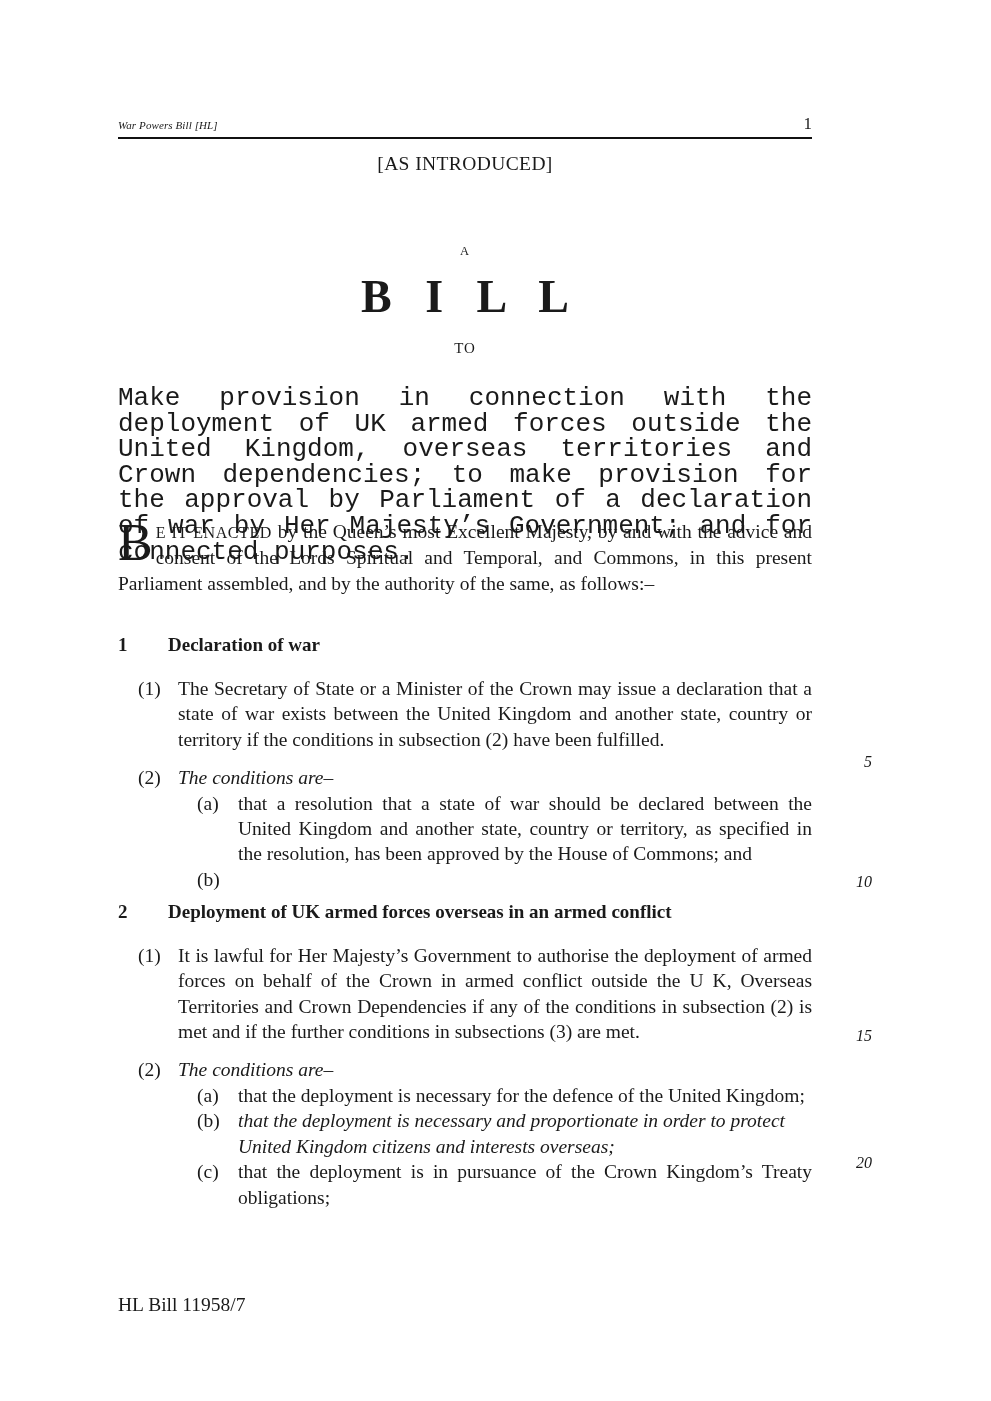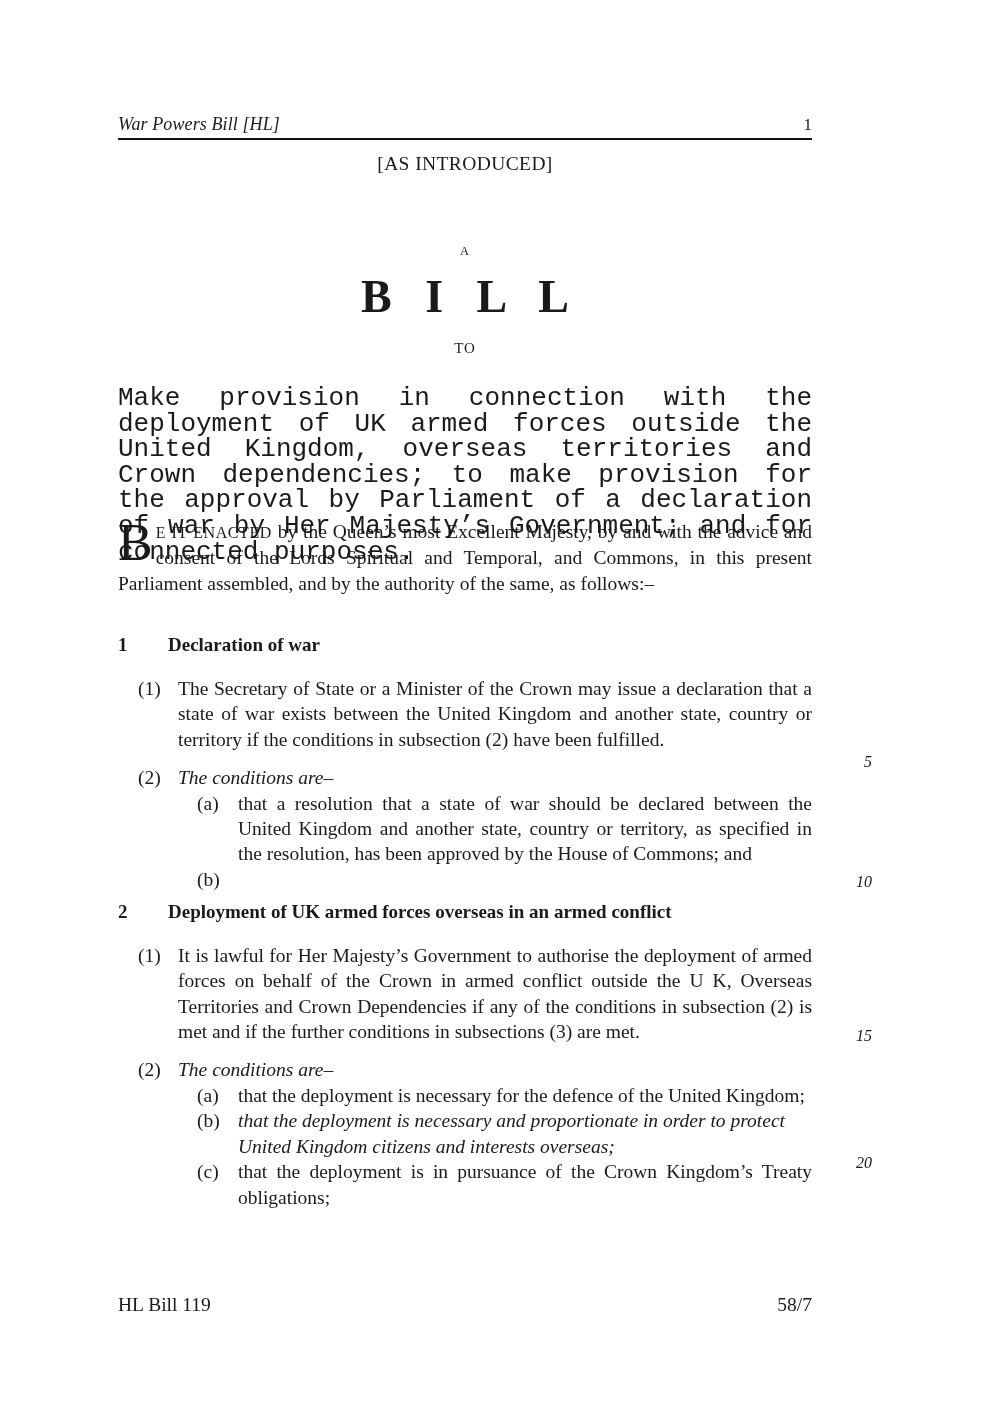--- a/index.html
+++ b/index.html
@@ -30,21 +30,21 @@
     top: 114px;
     width: 694px;
     border-bottom: 2.2px solid #111;
     padding-bottom: 3px;
     display: flex;
     align-items: baseline;
     justify-content: space-between;
   }
   .running-head .short-title {
     font-style: italic;
-    font-size: 18px;
+    font-size: 11px;
     letter-spacing: 0.1px;
   }
   .running-head .page-number {
     font-size: 17px;
   }
 
   
   .titleblock {
     position: absolute;
     left: 118px;
@@ -206,21 +206,20 @@
   }
 
   
   .footer {
     position: absolute;
     left: 118px;
     top: 1294px;
     width: 694px;
     display: flex;
     align-items: baseline;
-    justify-content: space-between;
     font-size: 19.5px;
   }
 </style>
 </head>
 <body>
 
 <div class="page">
 
   <div class="running-head">
     <span class="short-title">War Powers Bill [HL]</span>

